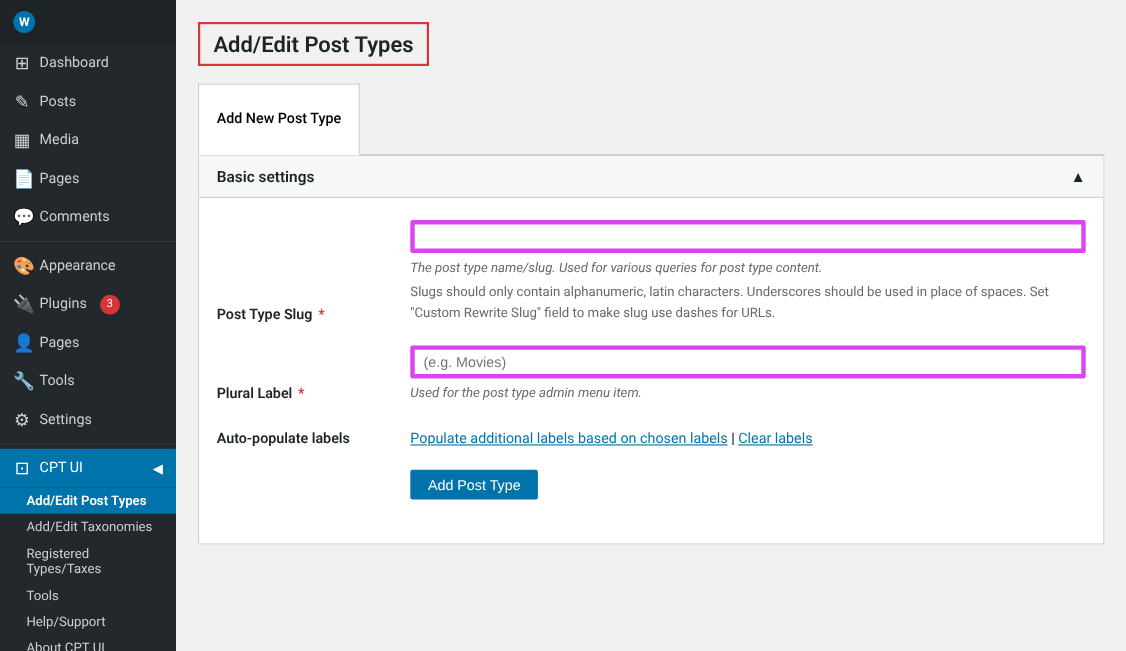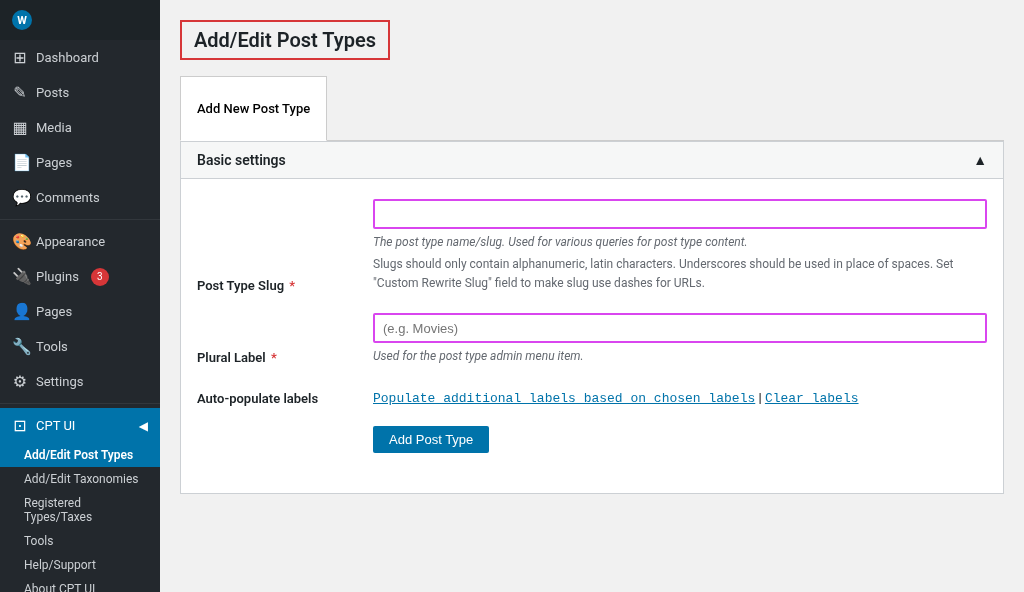--- a/index.html
+++ b/index.html
@@ -151,21 +151,21 @@
     .form-row-label .required {
       color: #d63638;
       margin-left: 2px;
     }
     .form-row-content {
       flex: 1;
     }
     .form-input {
       width: 100%;
       padding: 5px 8px;
-      border: 2px solid #d946ef;
+      border: 4px solid #d946ef;
       border-radius: 2px;
       font-size: 13px;
       color: #1d2327;
       background: #fff;
       height: 30px;
     }
     .form-help {
       font-style: italic;
       color: #646970;
       font-size: 12px;
@@ -175,21 +175,20 @@
     .form-help-main {
       color: #646970;
       font-size: 12px;
       margin-top: 4px;
       line-height: 1.6;
     }
     .form-link {
       color: #0073aa;
       text-decoration: underline;
       cursor: pointer;
-      font-family: Liberation Mono, monospace;
     }
 
     .btn-primary {
       background: #0073aa;
       color: #fff;
       border: none;
       padding: 6px 16px;
       font-size: 13px;
       cursor: pointer;
       border-radius: 2px;

